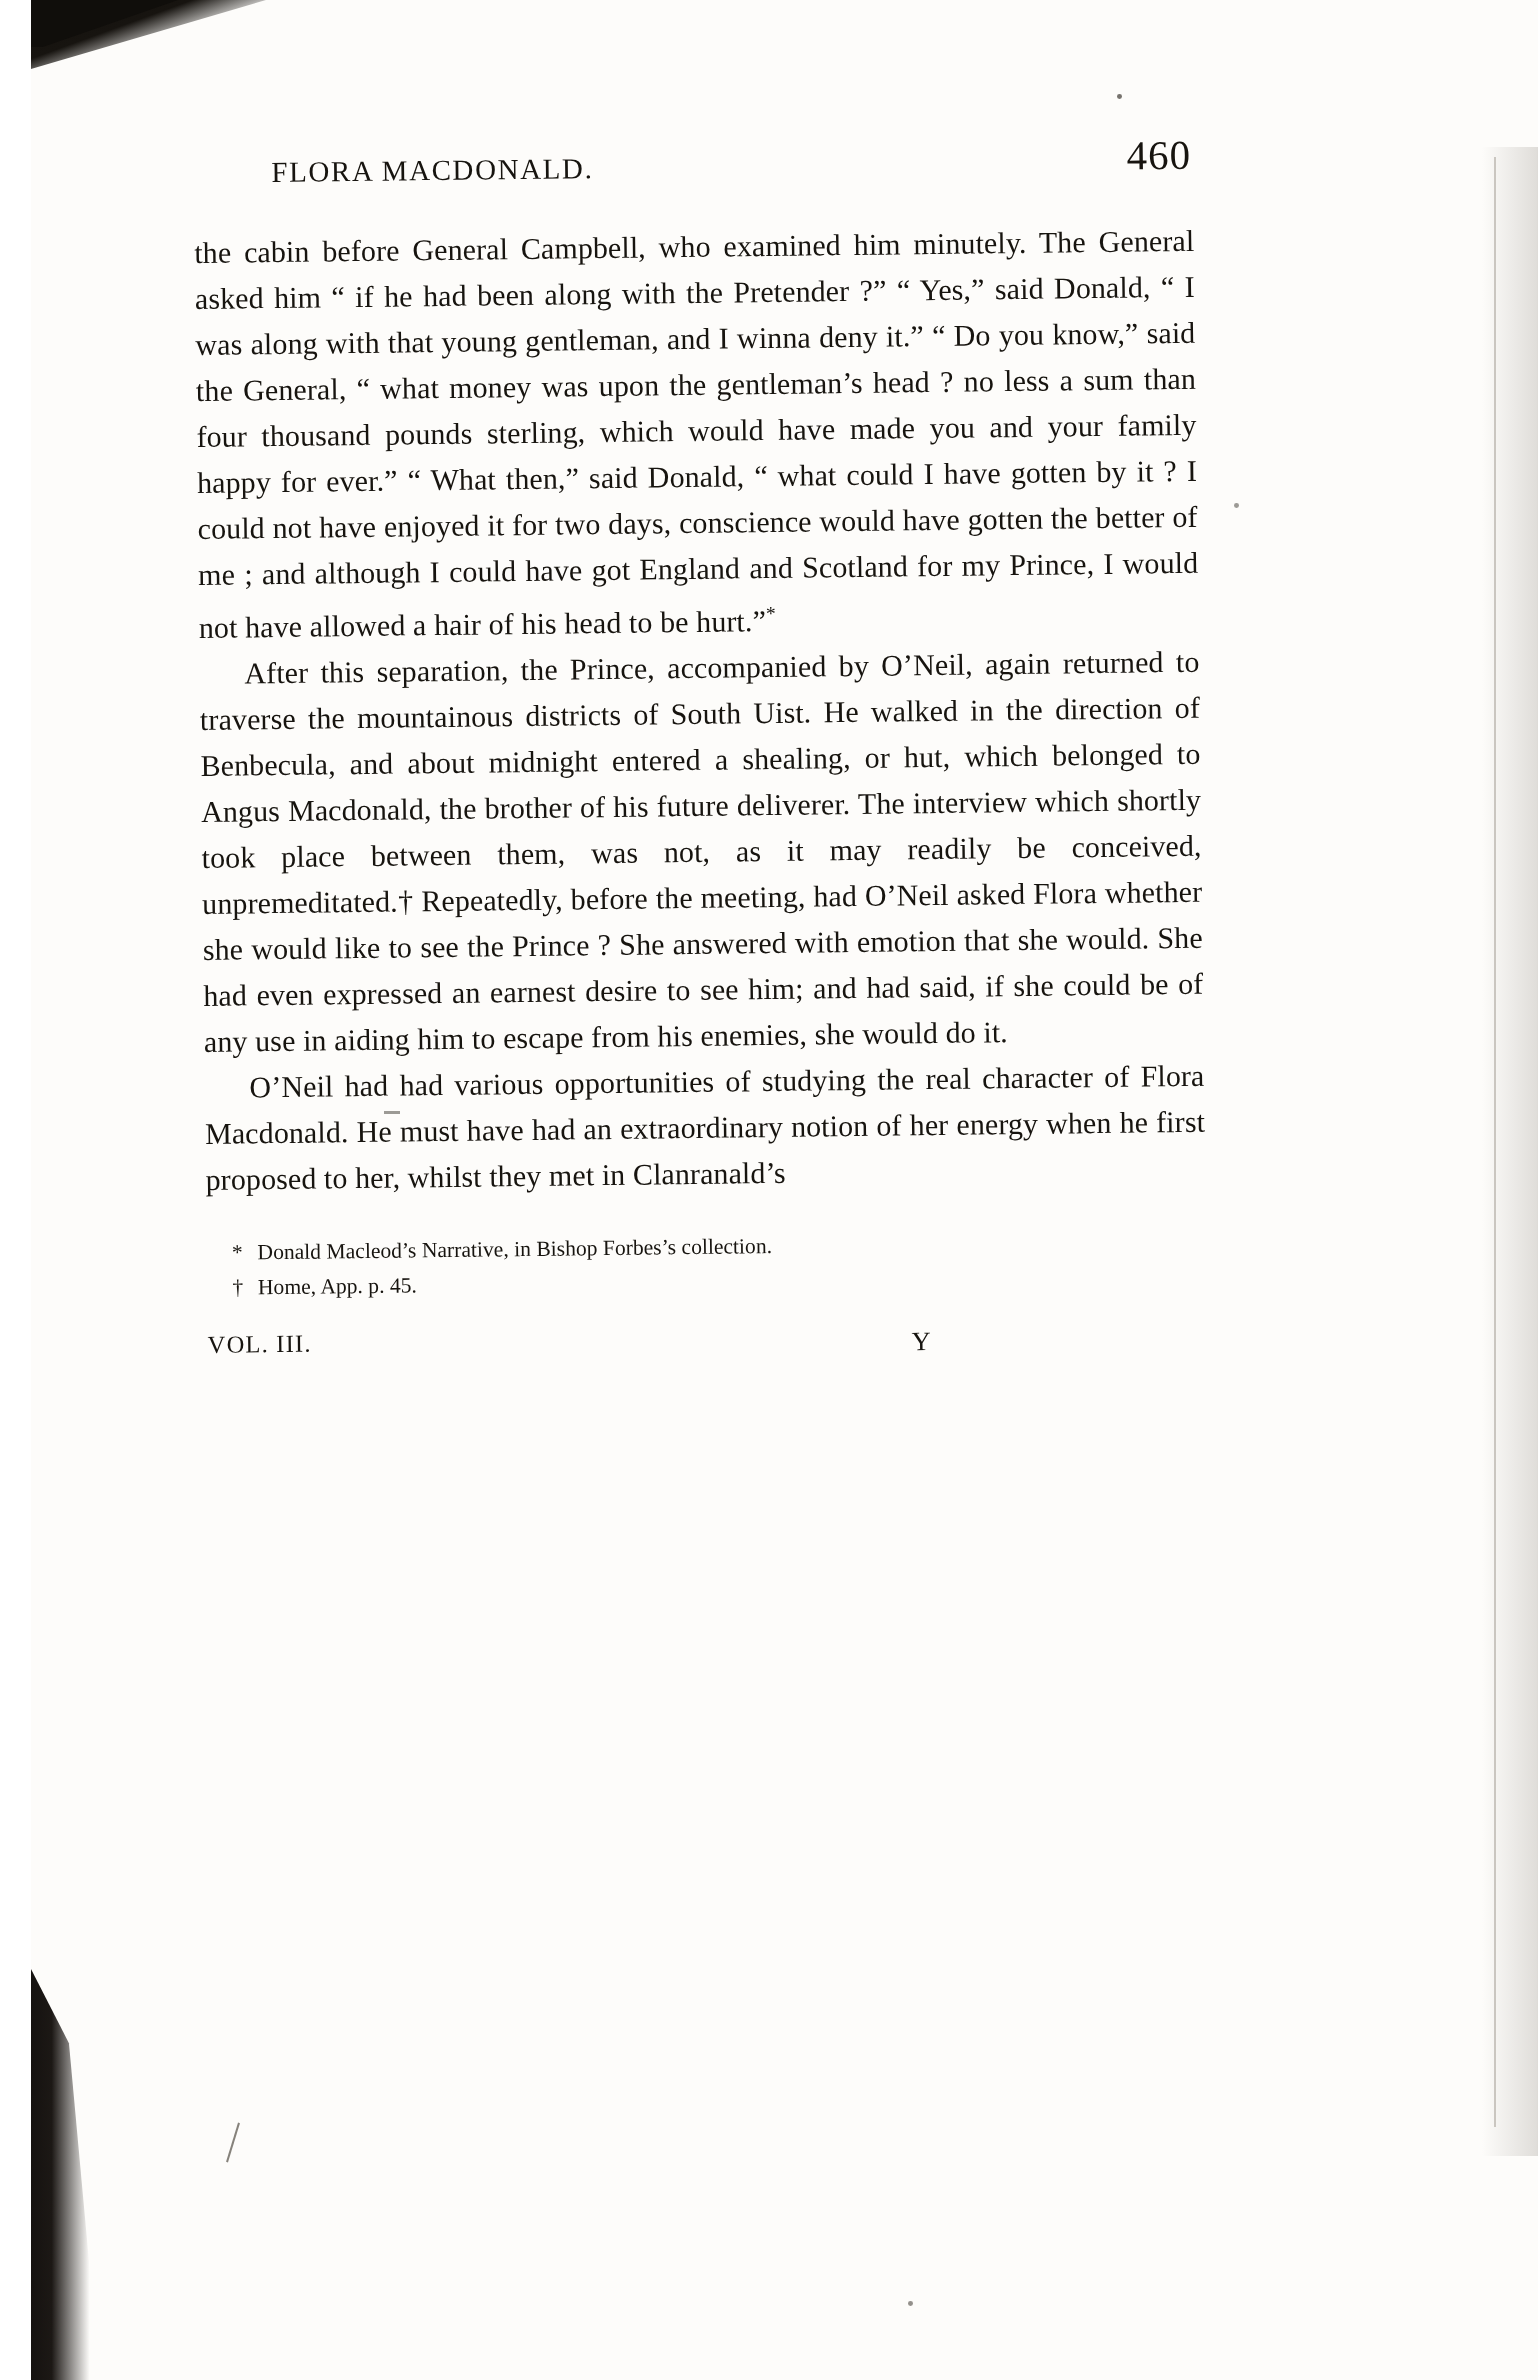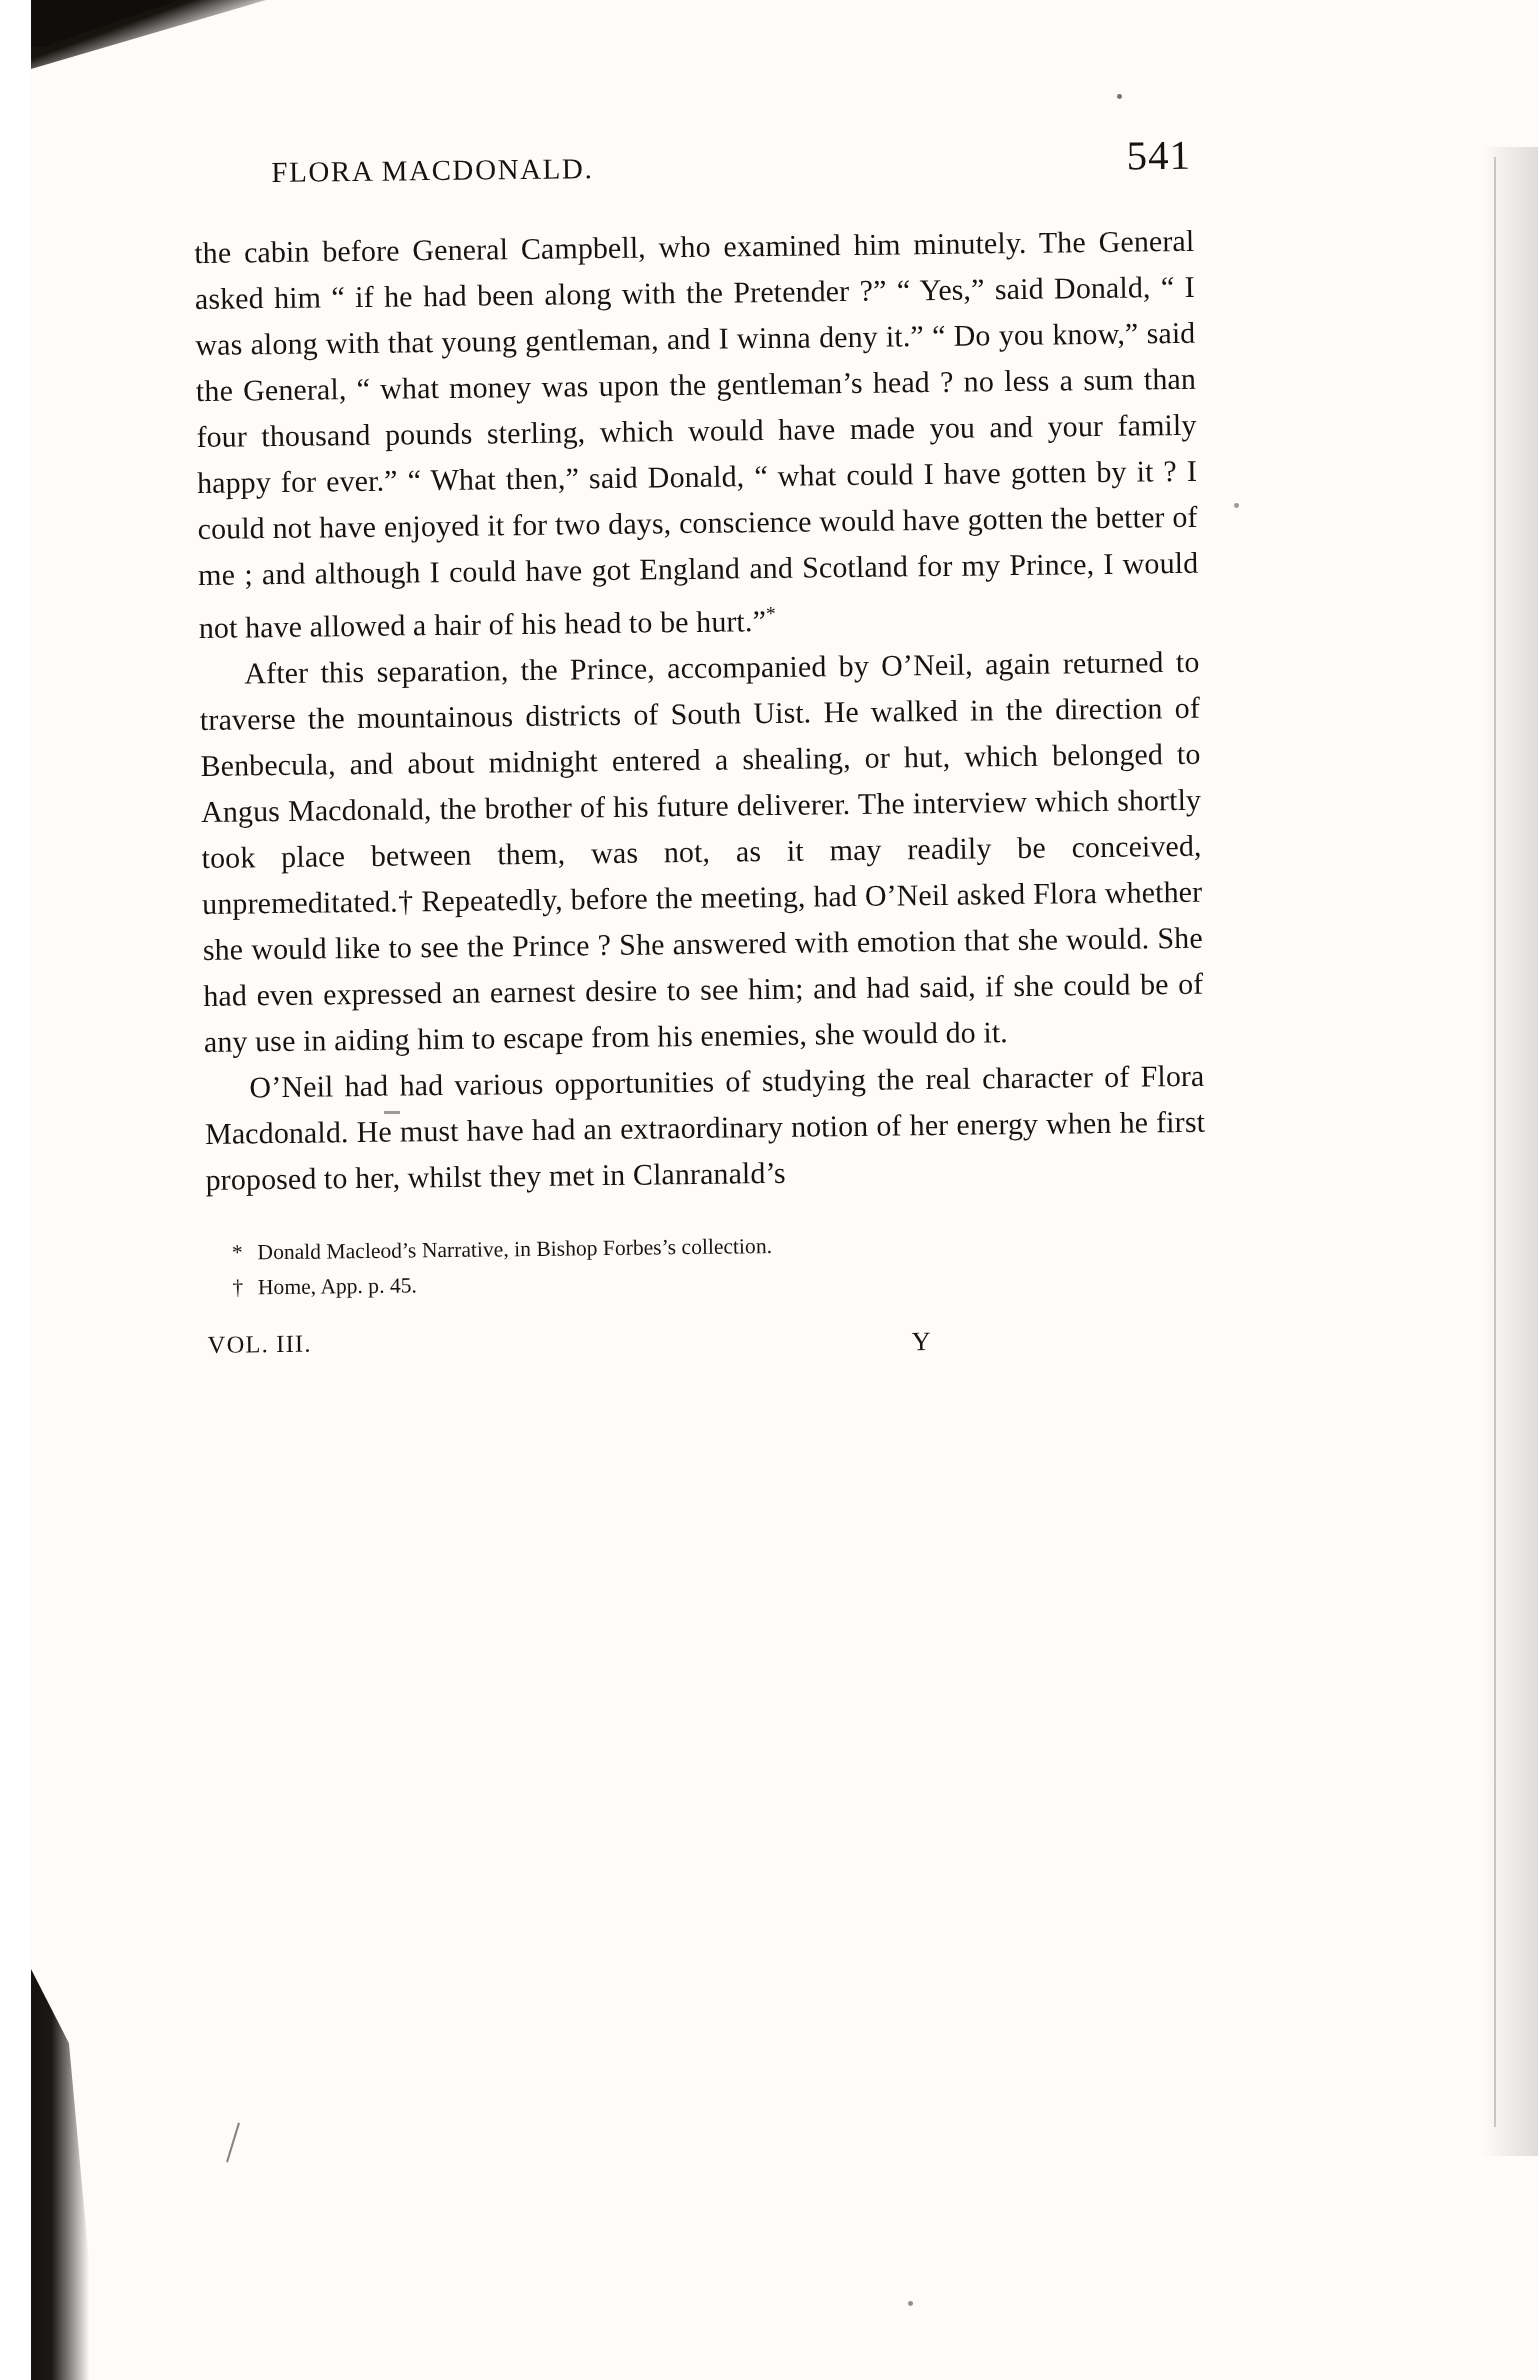--- a/index.html
+++ b/index.html
@@ -190,21 +190,21 @@
   <div class="stray-mark-1"></div>
   <div class="stray-dot-1"></div>
   <div class="stray-dot-2"></div>
   <div class="stray-dot-3"></div>
   <div class="stray-dot-4"></div>
 
   <div class="content">
 
     <div class="running-head">
       <div class="head-title">FLORA MACDONALD.</div>
-      <div class="head-folio">541</div>
+      <div class="head-folio">460</div>
     </div>
 
     <div class="body-text">
       <p class="first"><span>the cabin before General Campbell, who examined him minutely. The General asked him “ if he had been along with the Pretender ?” “ Yes,” said Donald, “ I was along with that young gentleman, and I winna deny it.” “ Do you know,” said the General, “ what money was upon the gentleman’s head ? no less a sum than four thousand pounds sterling, which would have made you and your family happy for ever.” “ What then,” said Donald, “ what could I have gotten by it ? I could not have enjoyed it for two days, conscience would have gotten the better of me ; and although I could have got England and Scotland for my Prince, I would not have allowed a hair of his head to be hurt.”</span><sup class="fnmark">*</sup></p>
       <p>After this separation, the Prince, accompanied by O’Neil, again returned to traverse the mountainous districts of South Uist. He walked in the direction of Benbecula, and about midnight entered a shealing, or hut, which belonged to Angus Macdonald, the brother of his future deliverer. The interview which shortly took place between them, was not, as it may readily be conceived, unpremeditated.† Repeatedly, before the meeting, had O’Neil asked Flora whether she would like to see the Prince ? She answered with emotion that she would. She had even expressed an earnest desire to see him; and had said, if she could be of any use in aiding him to escape from his enemies, she would do it.</p>
       <p>O’Neil had had various opportunities of studying the real character of Flora Macdonald. He must have had an extraordinary notion of her energy when he first proposed to her, whilst they met in Clanranald’s</p>
     </div>
 
     <div class="footnotes">
       <div><span class="fn-sym">*</span><span>Donald Macleod’s Narrative, in Bishop Forbes’s collection.</span></div>

